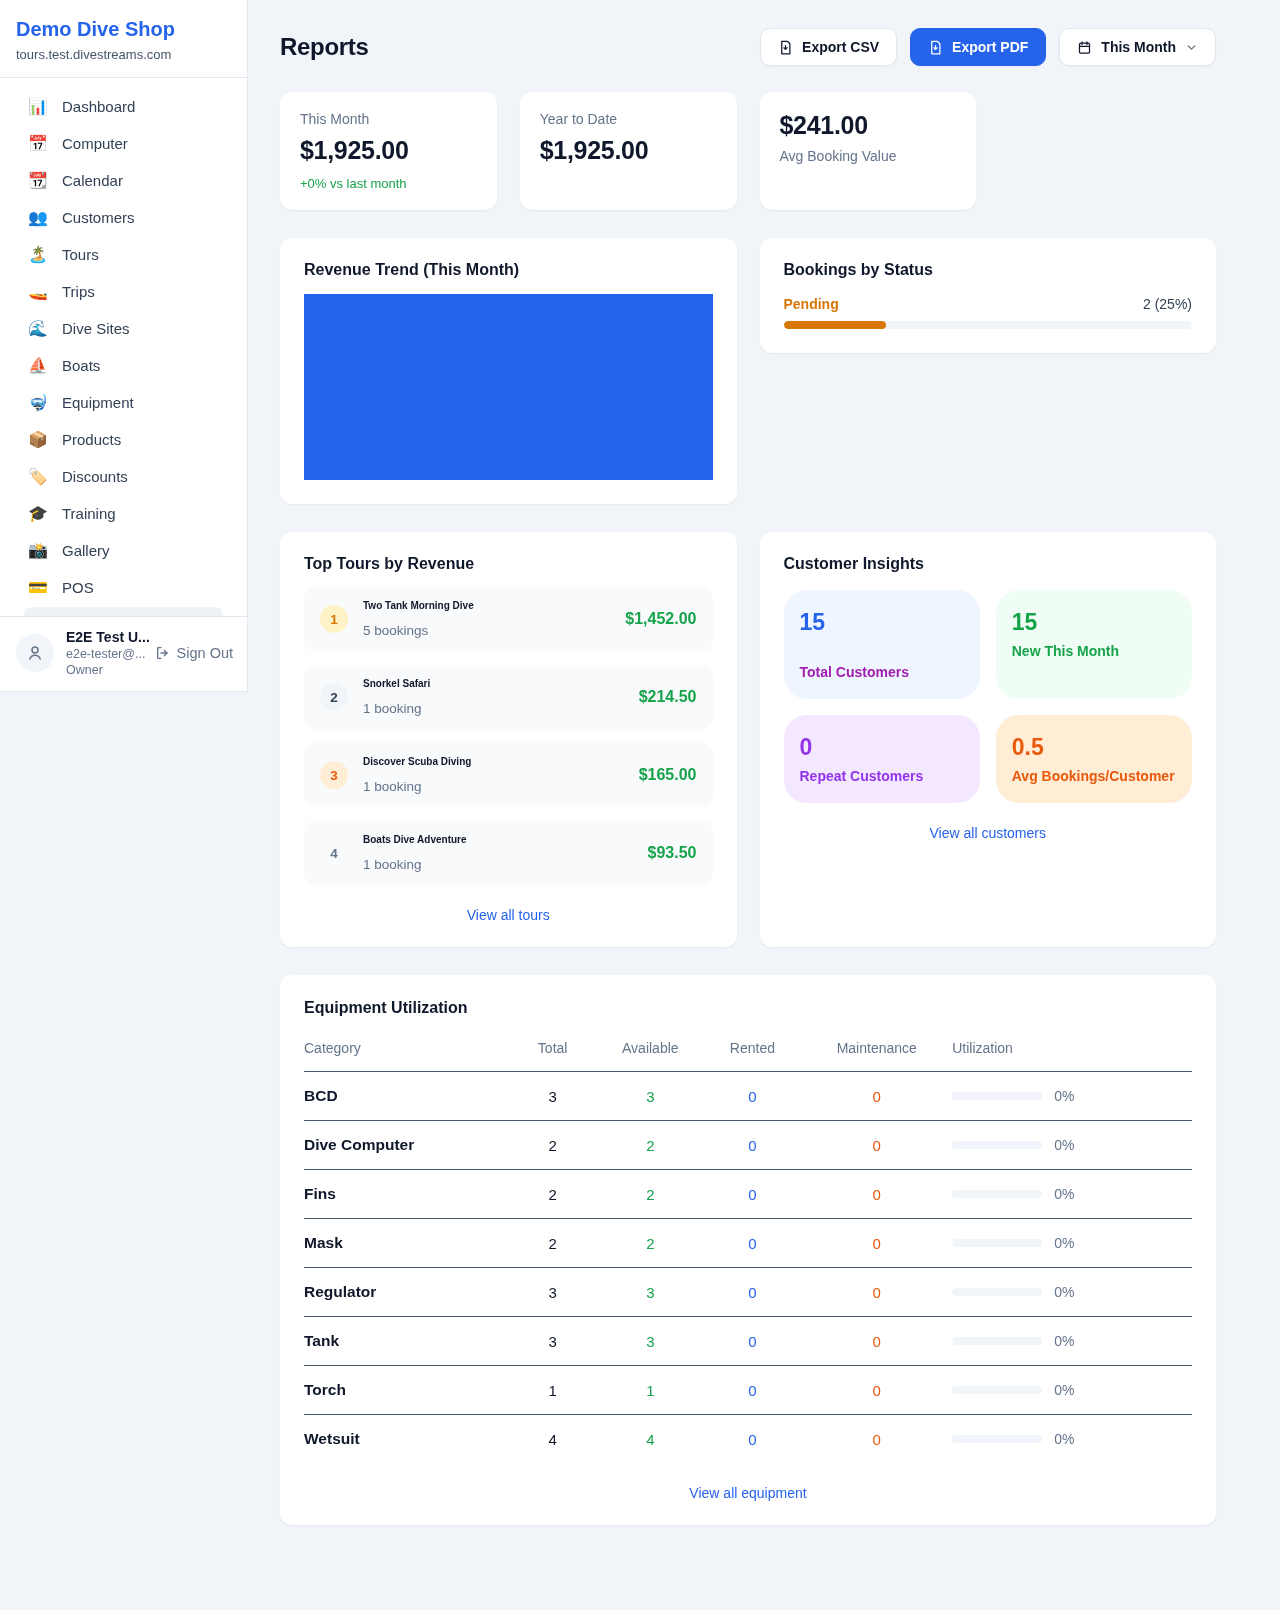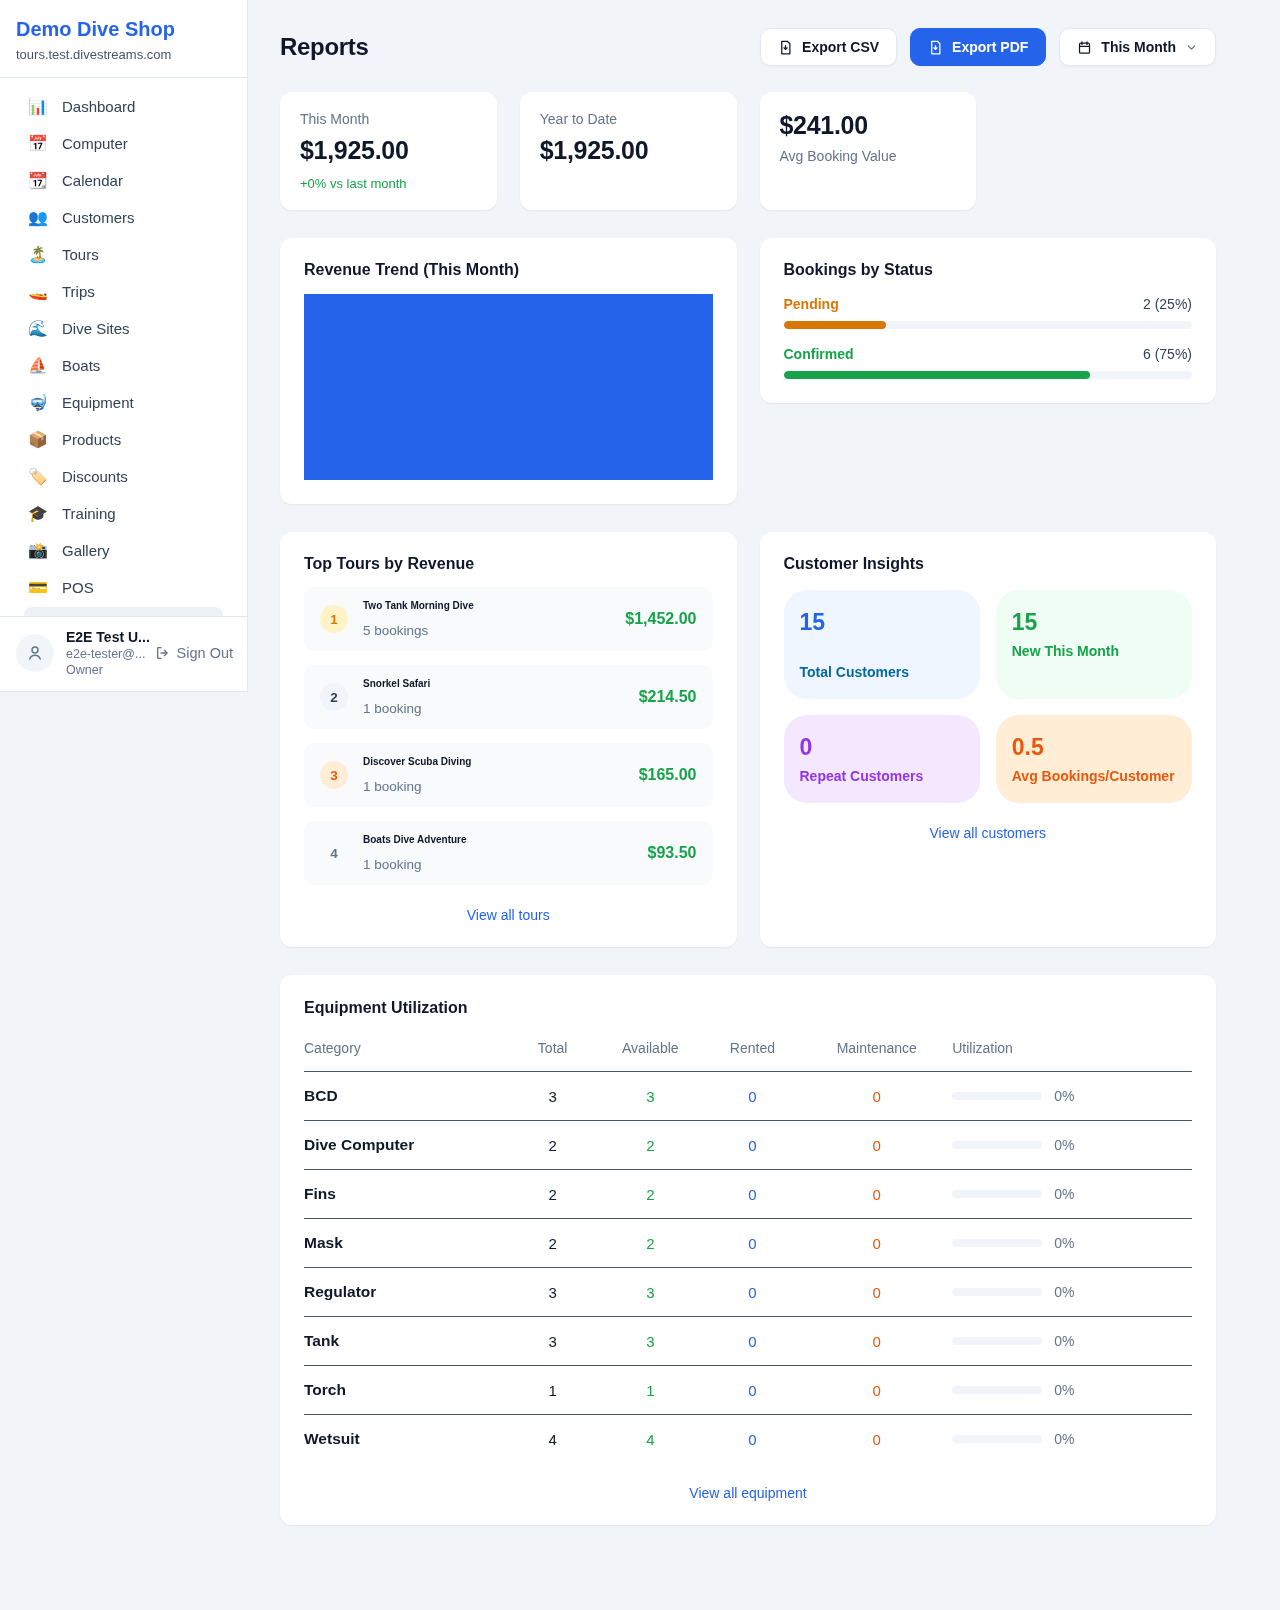--- a/index.html
+++ b/index.html
@@ -278,29 +278,20 @@
       <div class="card-title">Bookings by Status</div>
       <div class="status-row">
         <div class="status-line">
           <span class="status-label" style="color: rgb(217, 119, 6);">Pending</span>
           <span class="status-count">2 (25%)</span>
         </div>
         <div class="status-track">
           <div class="status-fill" style="width: 25%; background-color: rgb(217, 119, 6);"></div>
         </div>
       </div>
-      <div class="status-row">
-        <div class="status-line">
-          <span class="status-label" style="color: rgb(22, 163, 74);">Confirmed</span>
-          <span class="status-count">6 (75%)</span>
-        </div>
-        <div class="status-track">
-          <div class="status-fill" style="width: 75%; background-color: rgb(22, 163, 74);"></div>
-        </div>
-      </div>
     </div>
   </div>
 
   <div class="cols">
     <div class="card panel">
       <div class="card-title">Top Tours by Revenue</div>
 
       <div class="tour-row">
         <span class="rank" style="background-color: rgb(254, 243, 199); color: rgb(217, 119, 6);">1</span>
         <span>
@@ -335,21 +326,21 @@
       </div>
 
       <button class="view-all">View all tours</button>
     </div>
 
     <div class="card panel">
       <div class="card-title">Customer Insights</div>
       <div class="tiles">
         <div class="tile" style="background-color: rgb(239, 246, 255);">
           <div class="tile-value" style="color: rgb(37, 99, 235);">15</div>
-          <div class="tile-label" style="color: #0369a1; margin-top: 28px;">Total Customers</div>
+          <div class="tile-label" style="color: #a21caf; margin-top: 28px;">Total Customers</div>
         </div>
         <div class="tile" style="background-color: rgb(240, 253, 244);">
           <div class="tile-value" style="color: rgb(22, 163, 74);">15</div>
           <div class="tile-label" style="color: rgb(22, 163, 74);">New This Month</div>
         </div>
         <div class="tile" style="background-color: rgb(243, 232, 255);">
           <div class="tile-value" style="color: rgb(147, 51, 234);">0</div>
           <div class="tile-label" style="color: rgb(147, 51, 234);">Repeat Customers</div>
         </div>
         <div class="tile" style="background-color: rgb(255, 237, 213);">

